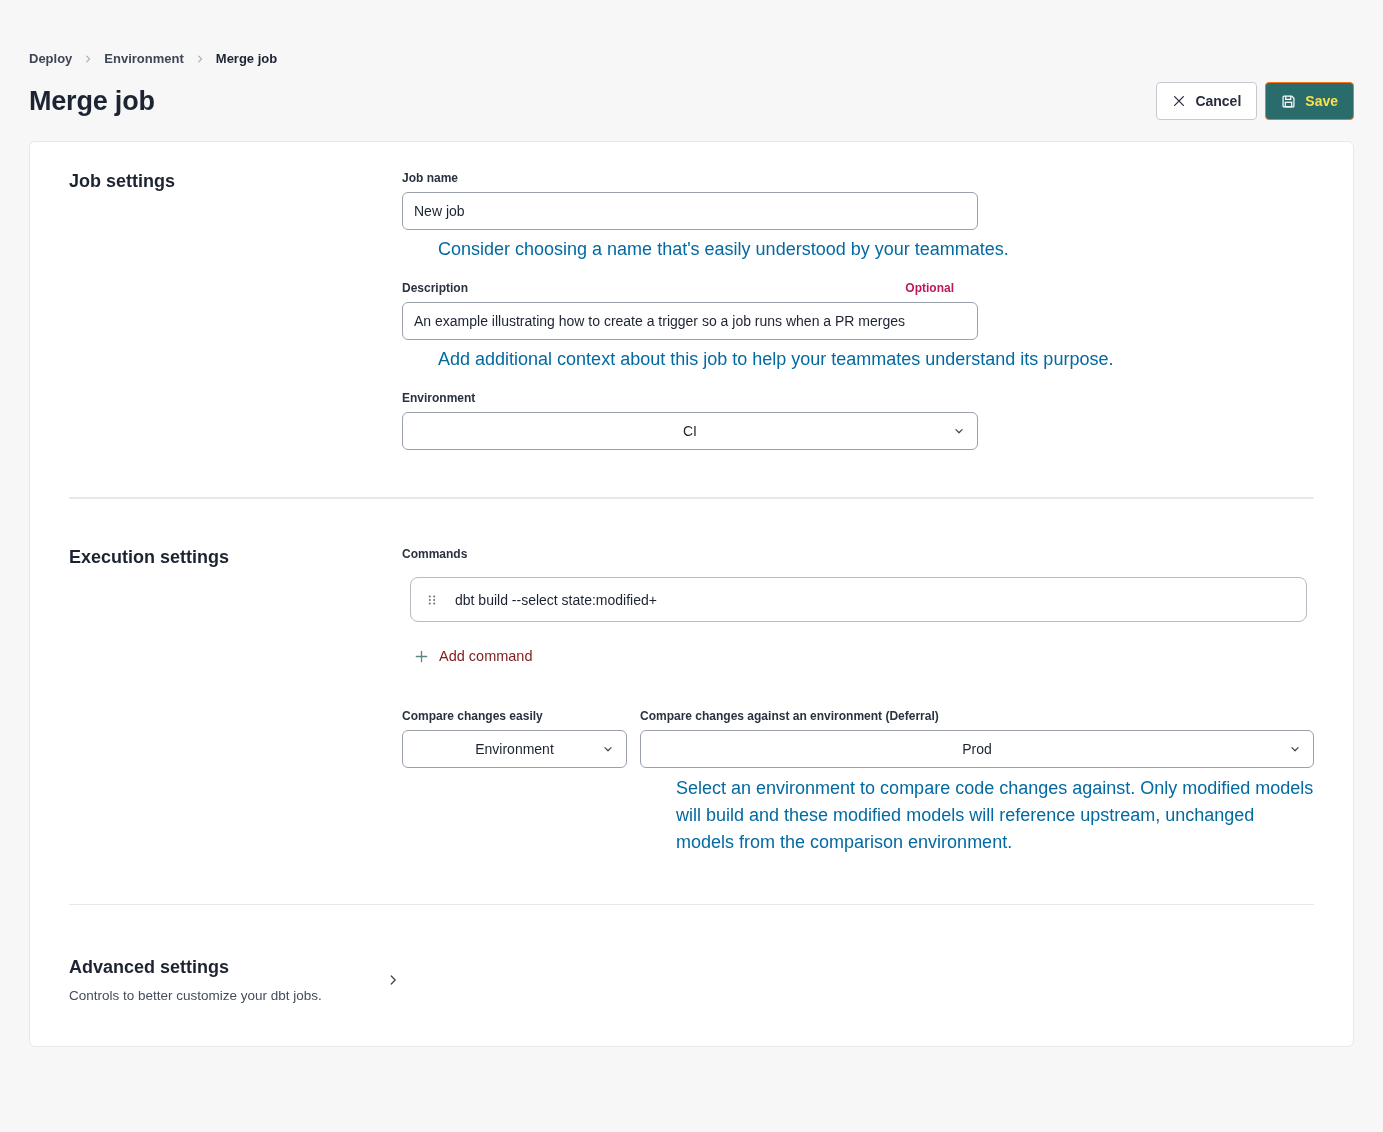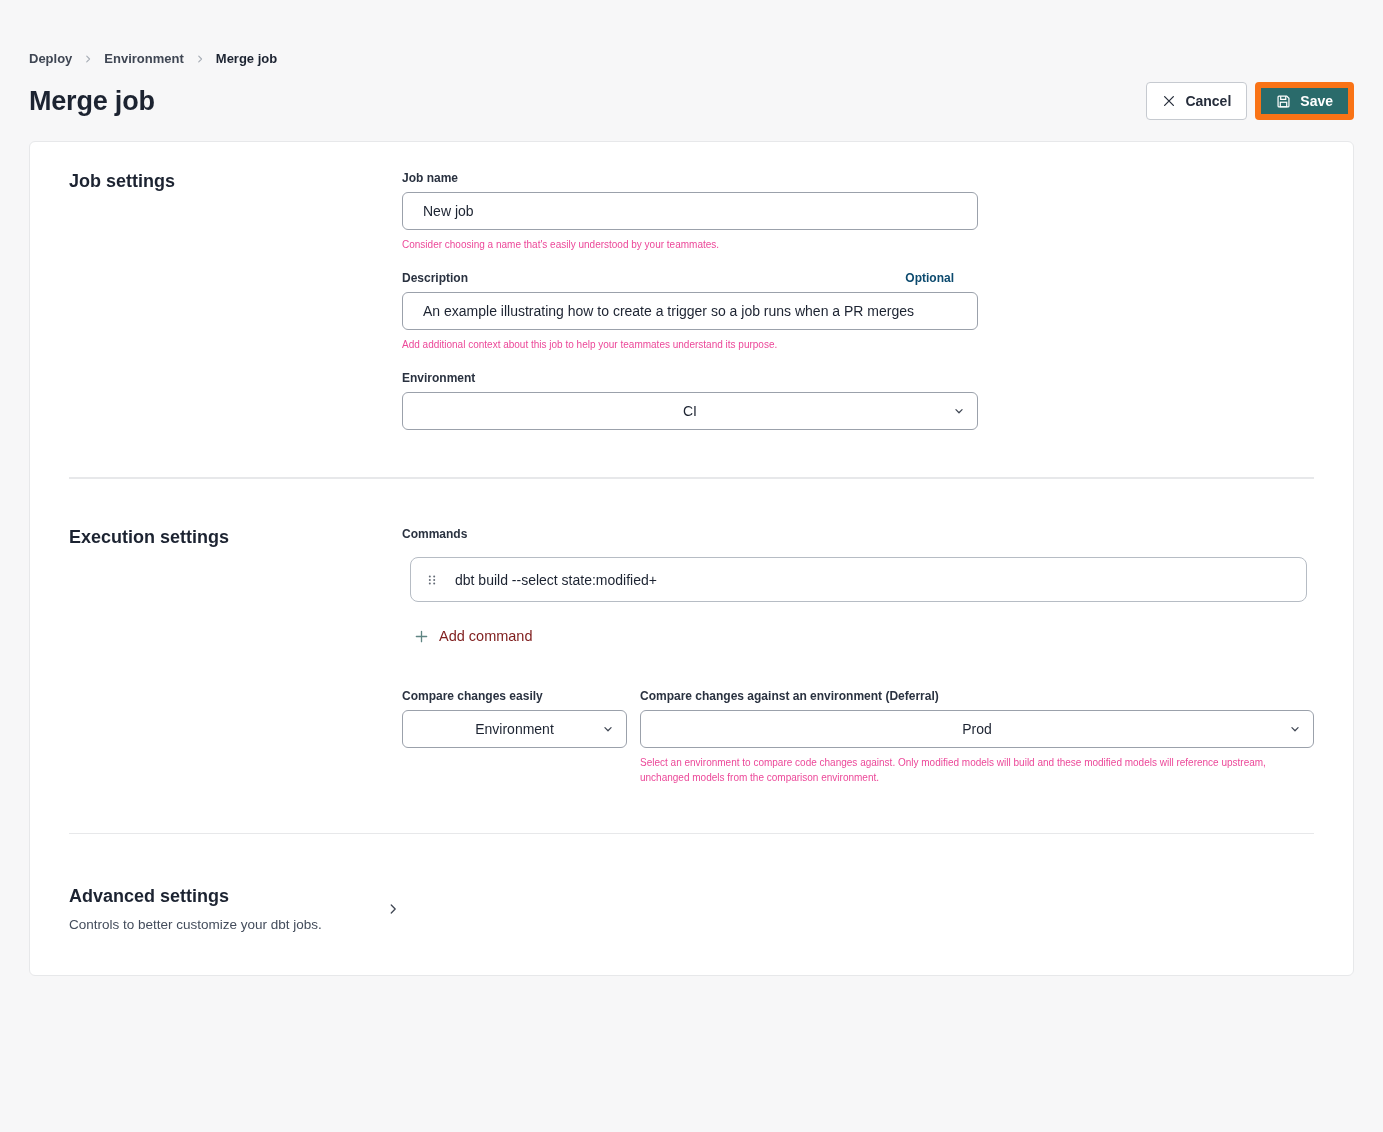--- a/index.html
+++ b/index.html
@@ -19,40 +19,40 @@
   .breadcrumb .sep svg { display: block; }
   .breadcrumb .current { color: #1c2331; font-weight: 700; }
 
   
   .title-row { margin-top: 16px; display: flex; justify-content: space-between; align-items: center; }
   h1 { font-size: 27px; font-weight: 700; color: #1c2331; letter-spacing: -0.2px; }
   .actions { display: flex; gap: 8px; }
   .btn { height: 38px; border-radius: 4px; font-size: 14px; font-weight: 600; display: inline-flex; align-items: center; gap: 9px; padding: 0 15px; cursor: pointer; font-family: inherit; }
   .btn svg { display: block; }
   .btn-cancel { background: #ffffff; border: 1px solid #c6cad0; color: #262d3b; }
-  .btn-save { background: #2a6b6b; border: 6px solid #f97316; color: #ffffff; }
+  .btn-save { background: #2a6b6b; border: 1px solid #f97316; color: #fde047; }
 
   
   .card { margin-top: 21px; background: #ffffff; border: 1px solid #e7e8ea; border-radius: 6px; padding: 0 39px; }
   .divider { border-top: 1px solid #e7e8ea; }
 
   .section { display: grid; grid-template-columns: 333px 1fr; padding: 48px 0; }
   .section.first { padding: 29px 0 47px; }
   h2 { font-size: 18px; font-weight: 700; color: #1c2331; }
   .section-sub { margin-top: 10px; font-size: 13.5px; color: #444d5c; }
 
   
   .field { margin-bottom: 21px; }
   .field:last-child { margin-bottom: 0; }
   .field-label { font-size: 12px; font-weight: 700; color: #2a3240; margin-bottom: 7px; }
   .label-row { display: flex; justify-content: space-between; align-items: baseline; width: 552px; margin-bottom: 7px; }
   .label-row .field-label { margin-bottom: 0; }
-  .optional { font-size: 12px; font-weight: 600; color: #0c4a6e; }
-  .text-input { width: 576px; height: 38px; border: 1px solid #9ba1ab; border-radius: 6px; padding: 0 20px; font-size: 14px; color: #1c2331; font-family: inherit; background: #fff; }
-  .helper { margin-top: 9px; font-size: 10px; color: #ec4899; }
+  .optional { font-size: 12px; font-weight: 600; color: #be185d; }
+  .text-input { width: 576px; height: 38px; border: 1px solid #9ba1ab; border-radius: 6px; padding: 0 11px; font-size: 14px; color: #1c2331; font-family: inherit; background: #fff; }
+  .helper { margin-top: 9px; font-size: 18px; color: #0369a1; margin-left: 36px; }
 
   .select { position: relative; width: 576px; height: 38px; border: 1px solid #9ba1ab; border-radius: 6px; background: #fff; display: flex; align-items: center; padding: 0 13px; font-size: 14px; color: #1c2331; cursor: pointer; justify-content: center; }
   .select .chev { position: absolute; right: 11px; top: 50%; transform: translateY(-50%); }
   .select .chev svg { display: block; }
 
   
   .toggle-row { display: flex; align-items: flex-start; gap: 12px; }
   .toggle { width: 27px; height: 15px; border-radius: 8px; background: #c2c7cе; background: #c2c7ce; position: relative; cursor: pointer; flex: none; margin-top: 2px; }
   .toggle.on { background: #2a6b6b; }
   .toggle .knob { position: absolute; top: 2px; left: 2px; width: 11px; height: 11px; border-radius: 50%; background: #fff; }

